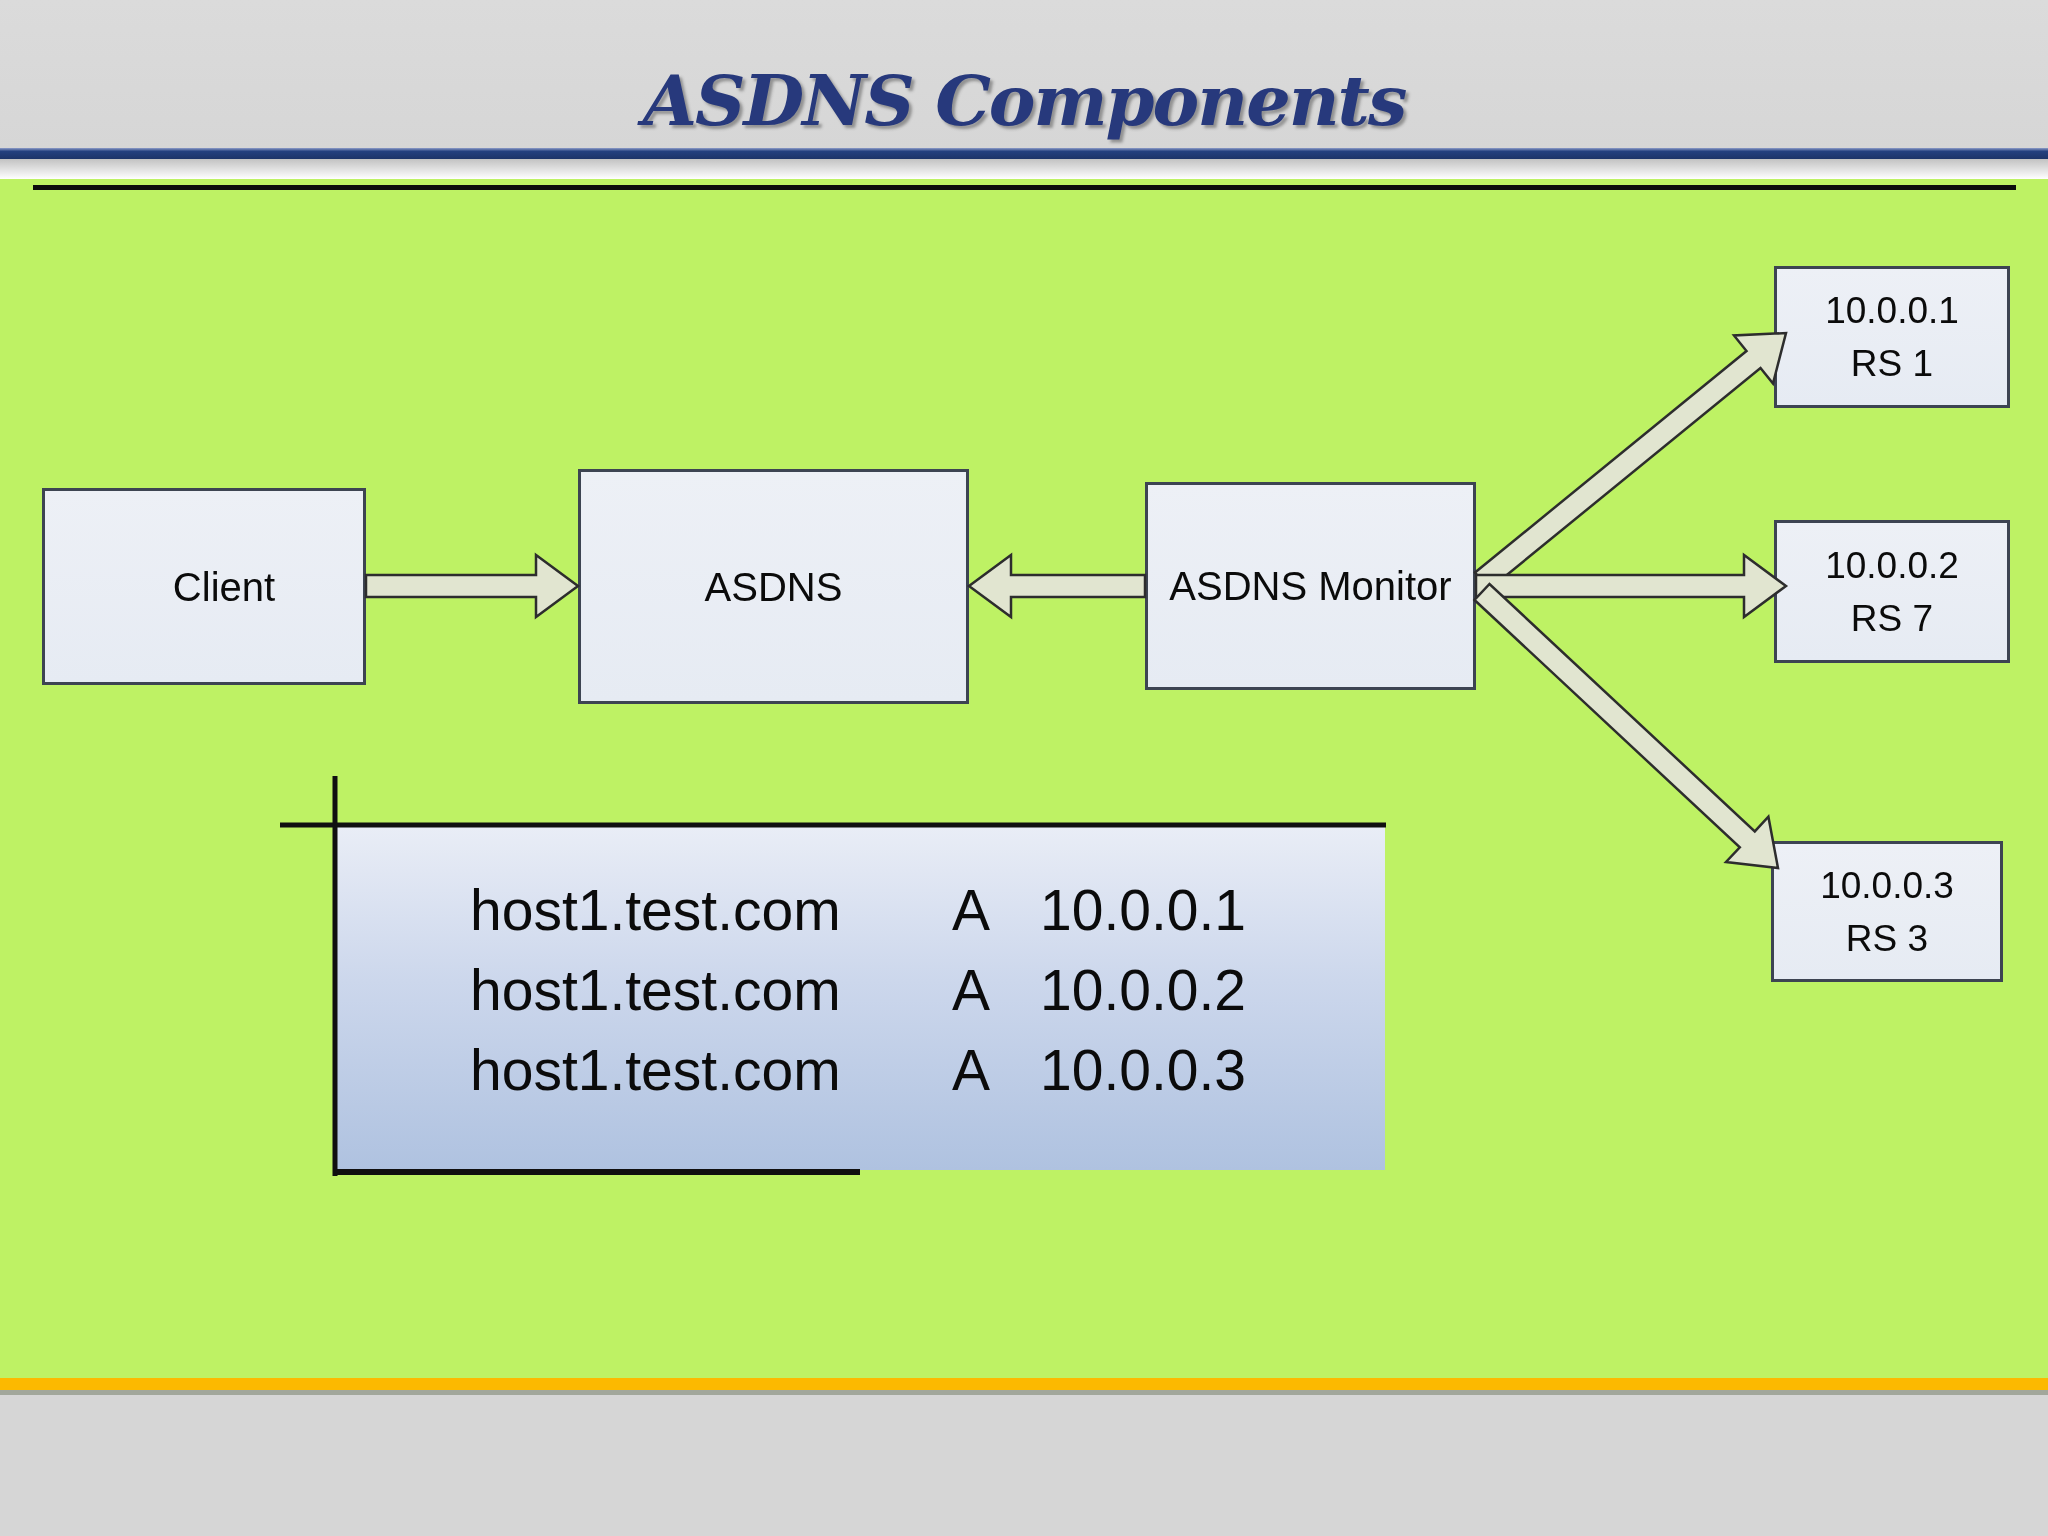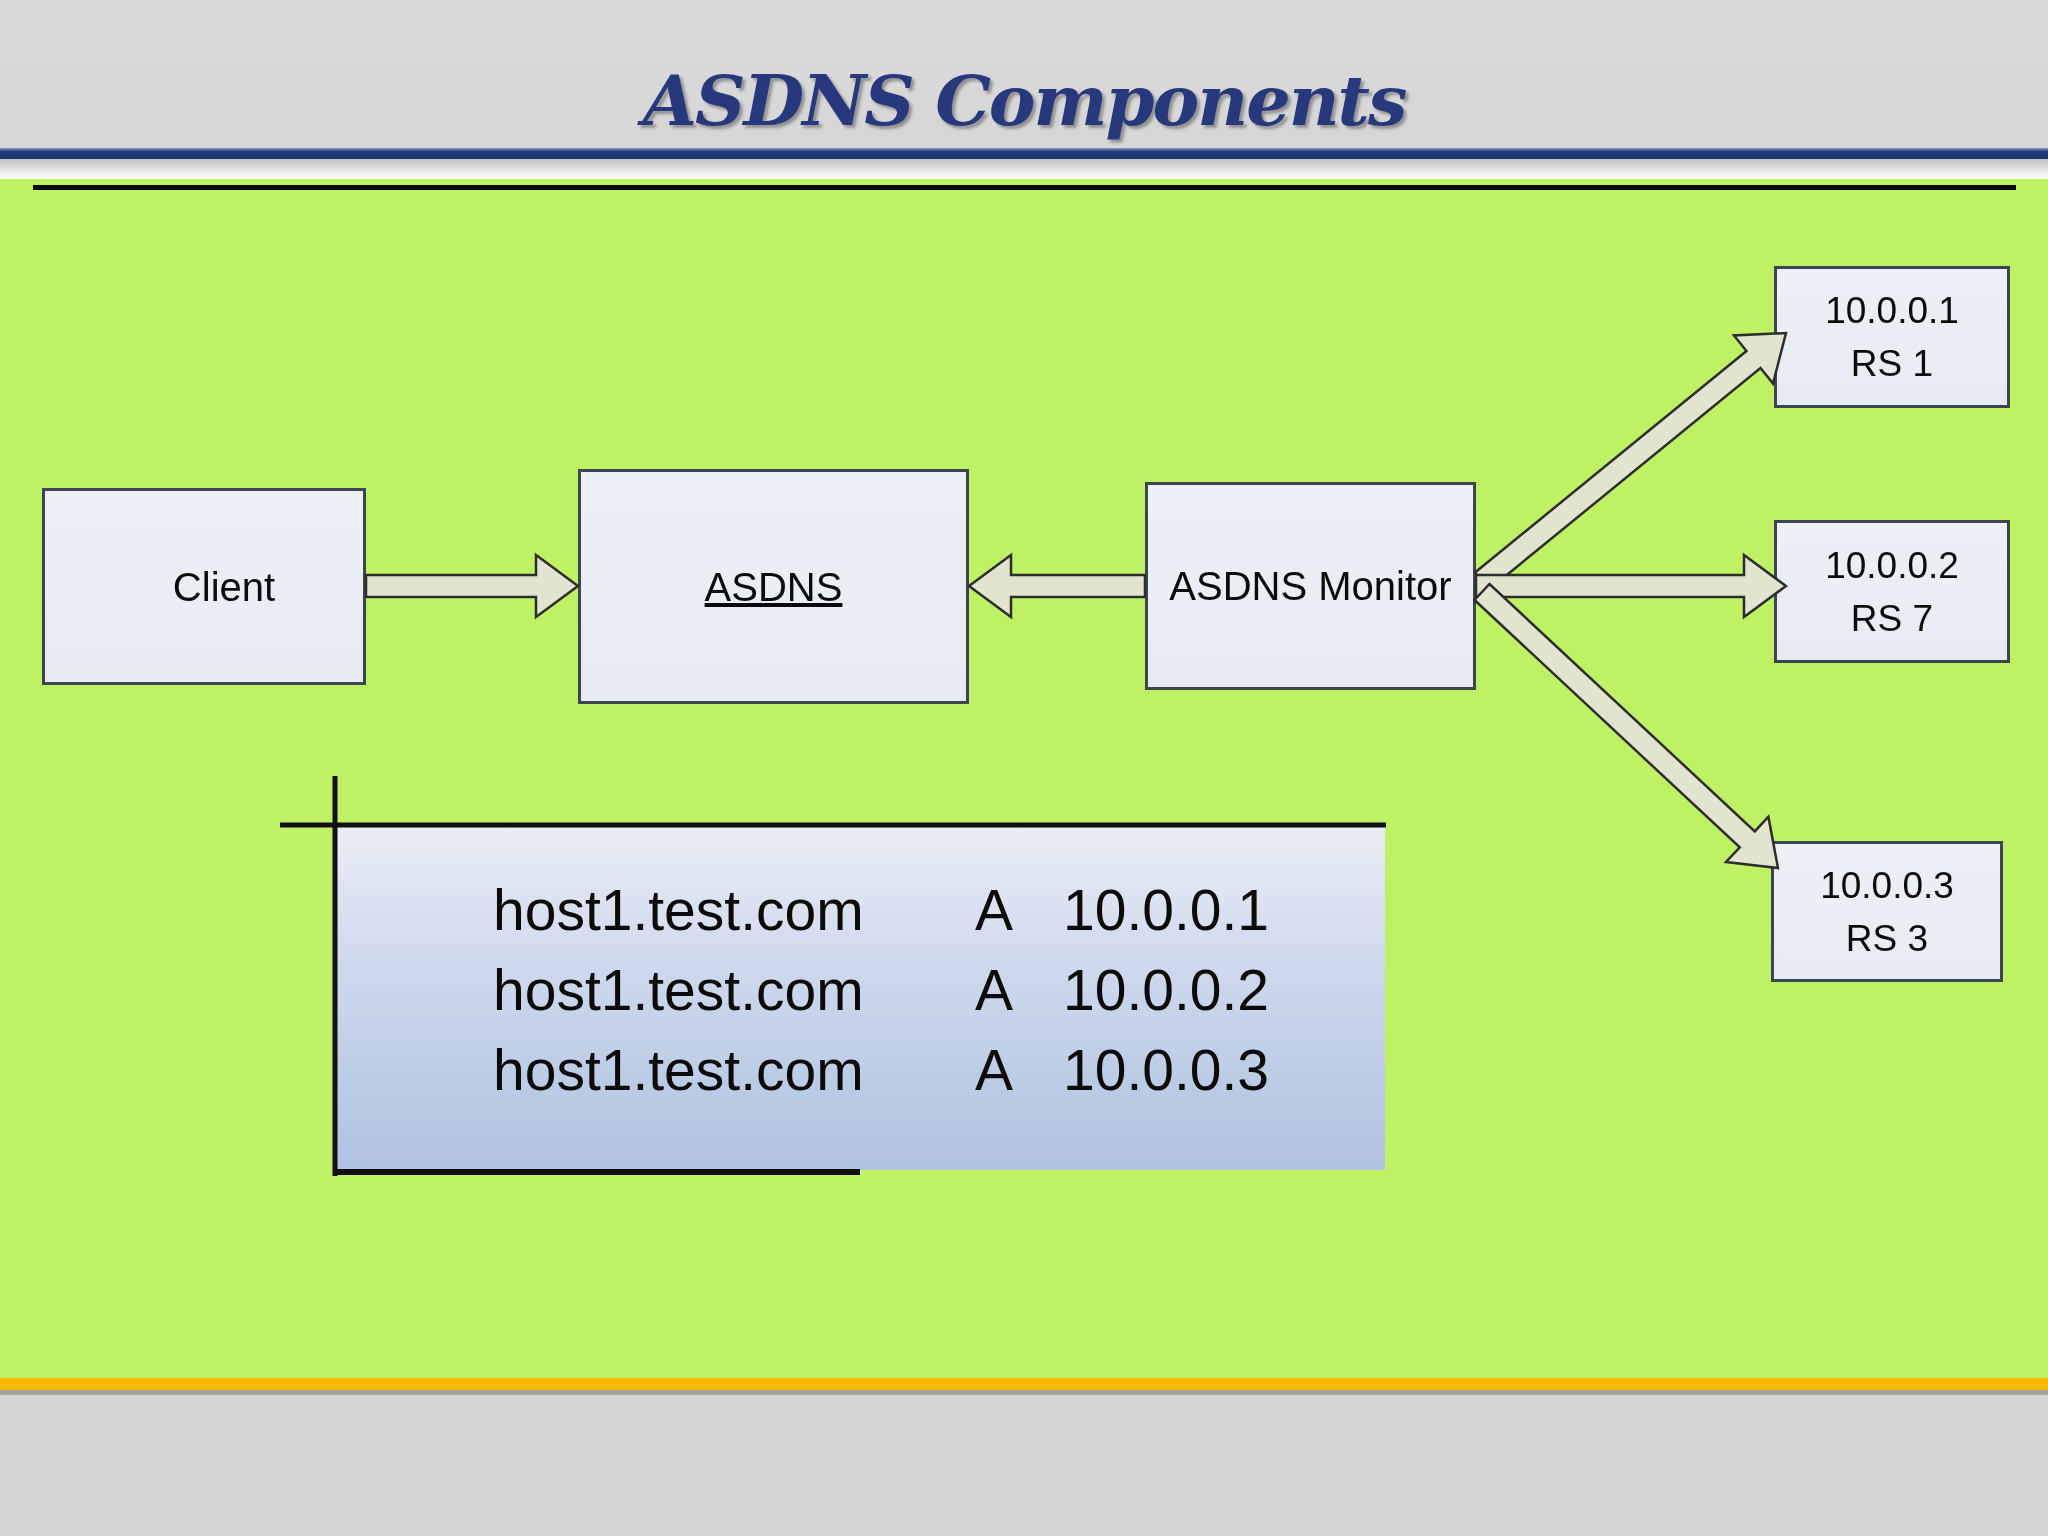--- a/index.html
+++ b/index.html
@@ -31,40 +31,40 @@
   .footer-gray{position:absolute;left:0;top:17px;width:2048px;height:141px;background:#d6d6d6;}
 
   
   .node{
     position:absolute;background:linear-gradient(#edf0f6,#e6ebf3);
     border:3px solid #3d4452;box-sizing:border-box;
     display:flex;flex-direction:column;align-items:center;justify-content:center;
     font-size:40px;line-height:52px;color:#0b0b0b;z-index:2;text-align:center;
   }
   .node-client {left:42px;  top:488px;width:324px;height:197px;padding-left:40px;}
-  .node-asdns  {left:578px; top:469px;width:391px;height:235px;text-decoration:underline;}
+  .node-asdns  {left:578px; top:469px;width:391px;height:235px;}
   .node-monitor{left:1145px;top:482px;width:331px;height:208px;text-align:right;}
   .node-rs{font-size:37px;line-height:53px;}
   .node-rs1{left:1774px;top:266px;width:236px;height:142px;}
   .node-rs2{left:1774px;top:520px;width:236px;height:143px;}
   .node-rs3{left:1771px;top:841px;width:232px;height:141px;}
 
   
   .overlay{position:absolute;left:0;top:0;width:2048px;height:1536px;z-index:3;pointer-events:none;}
   .block-arrow{fill:#e1e5d0;stroke:#2d2d2d;stroke-width:2.5;stroke-linejoin:miter;}
   .callout-line{stroke:#101010;stroke-width:5;}
 
   
   .callout-box{
     position:absolute;left:335px;top:827px;width:1050px;height:343px;z-index:1;
     background:linear-gradient(#e9edf6 0%,#ccd7ec 45%,#afc2e0 100%);
   }
   .callout-text{position:absolute;left:470px;top:870px;z-index:4;}
   .callout-row{display:flex;height:80px;align-items:center;
-    font-size:57px;line-height:80px;color:#0b0b0b;white-space:pre;margin-left:23px;}
+    font-size:57px;line-height:80px;color:#0b0b0b;white-space:pre;}
   .rr-name{display:inline-block;width:482px;}
   .rr-type{display:inline-block;width:88px;}
   .rr-ip{display:inline-block;}
 </style>
 </head>
 <body>
 
 <div class="slide">
 
   <div class="header-band"></div>

